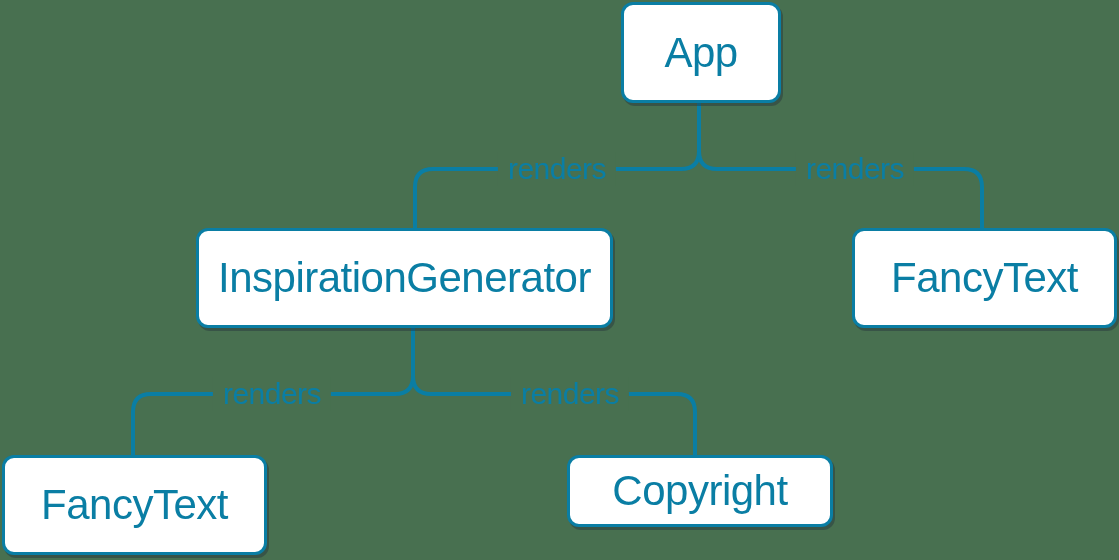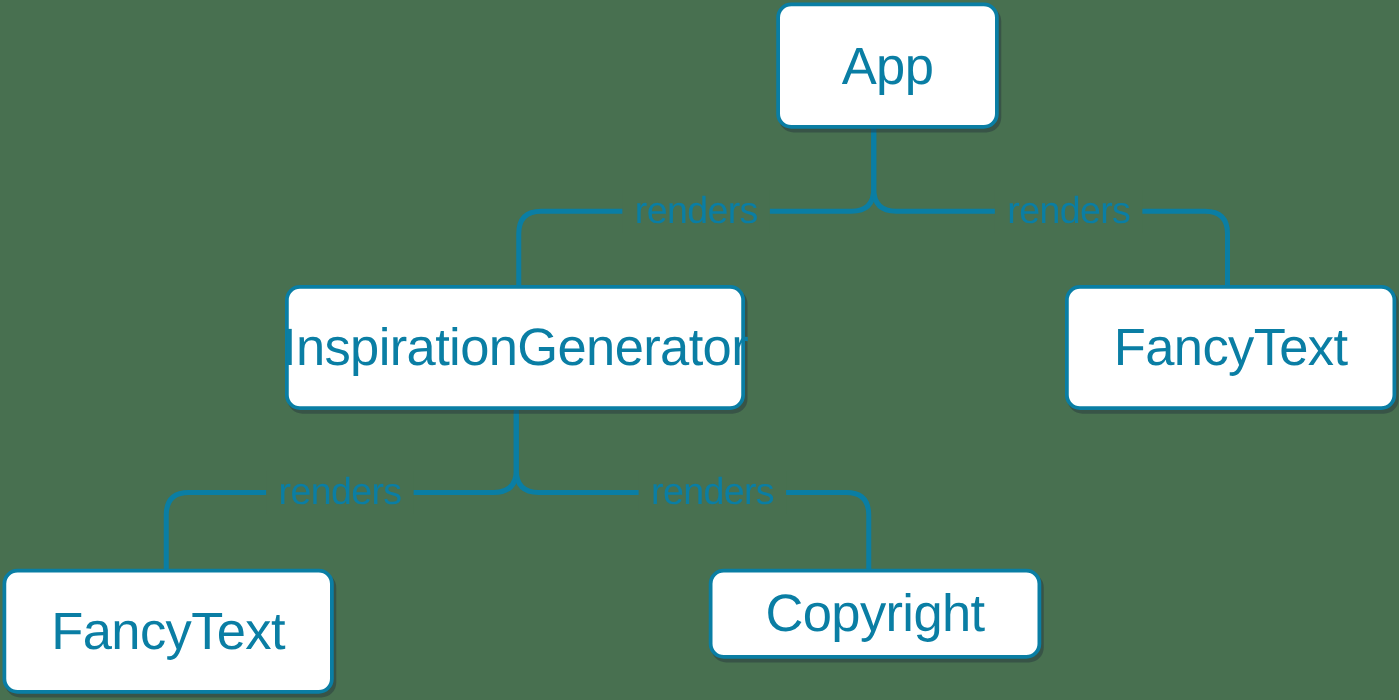--- a/index.html
+++ b/index.html
@@ -34,22 +34,22 @@
     border:3px solid var(--accent);
     border-radius:12px;
     box-shadow:2px 3px 0 rgba(38,52,60,0.45);
     display:flex;
     align-items:center;
     justify-content:center;
     color:var(--accent);
     font-size:42px;
     letter-spacing:-0.5px;
   }
-  .node-app              {left:621px; top:2px;   width:178px; height:101px;}
-  .node-inspiration      {left:196px; top:228px; width:368px; height:100px;margin-left:32px;}
+  .node-app              {left:621px; top:2px;   width:160px; height:101px;}
+  .node-inspiration      {left:196px; top:228px; width:417px; height:100px;}
   .node-fancytext-top    {left:852px; top:228px; width:265px; height:100px;}
   .node-fancytext-bottom {left:2px;   top:455px; width:265px; height:100px;}
   .node-copyright        {left:567px; top:455px; width:266px; height:72px;}
   .edge-label{
     position:absolute;
     transform:translate(-50%,-50%);
     background:var(--bg);
     color:var(--accent);
     font-weight:normal;
     font-size:30px;

